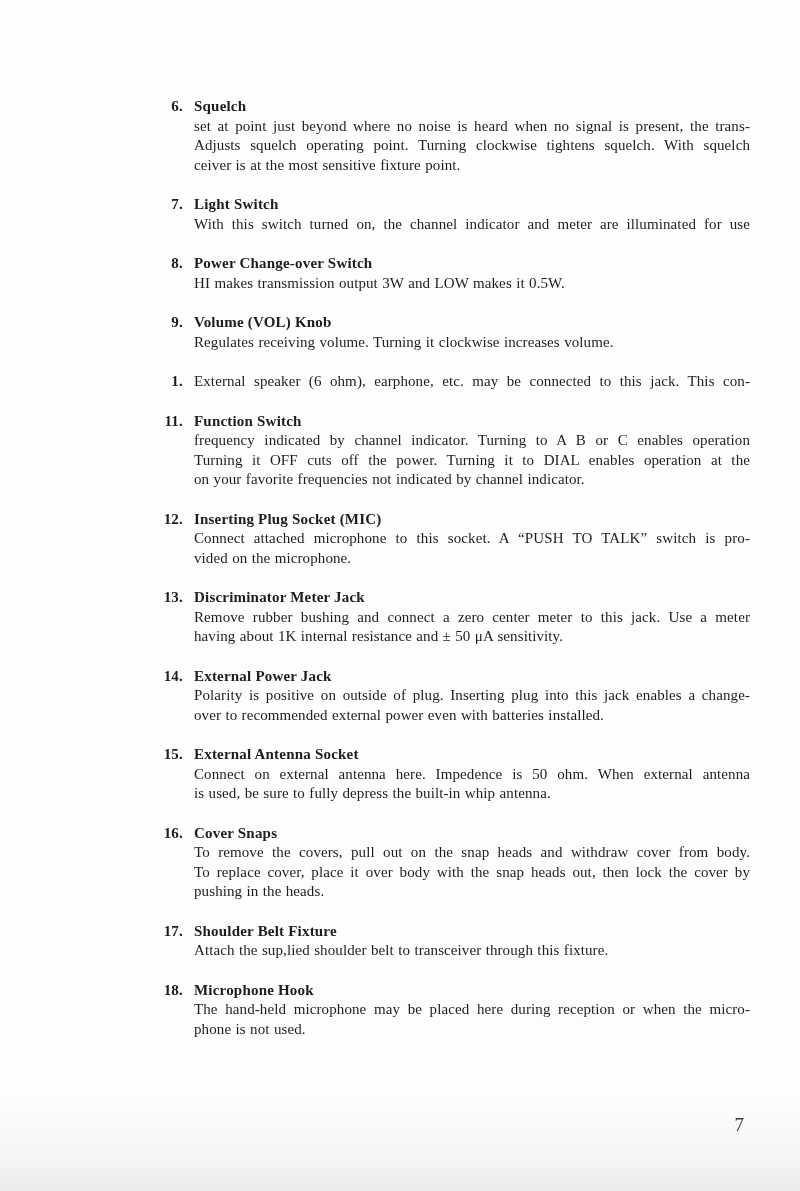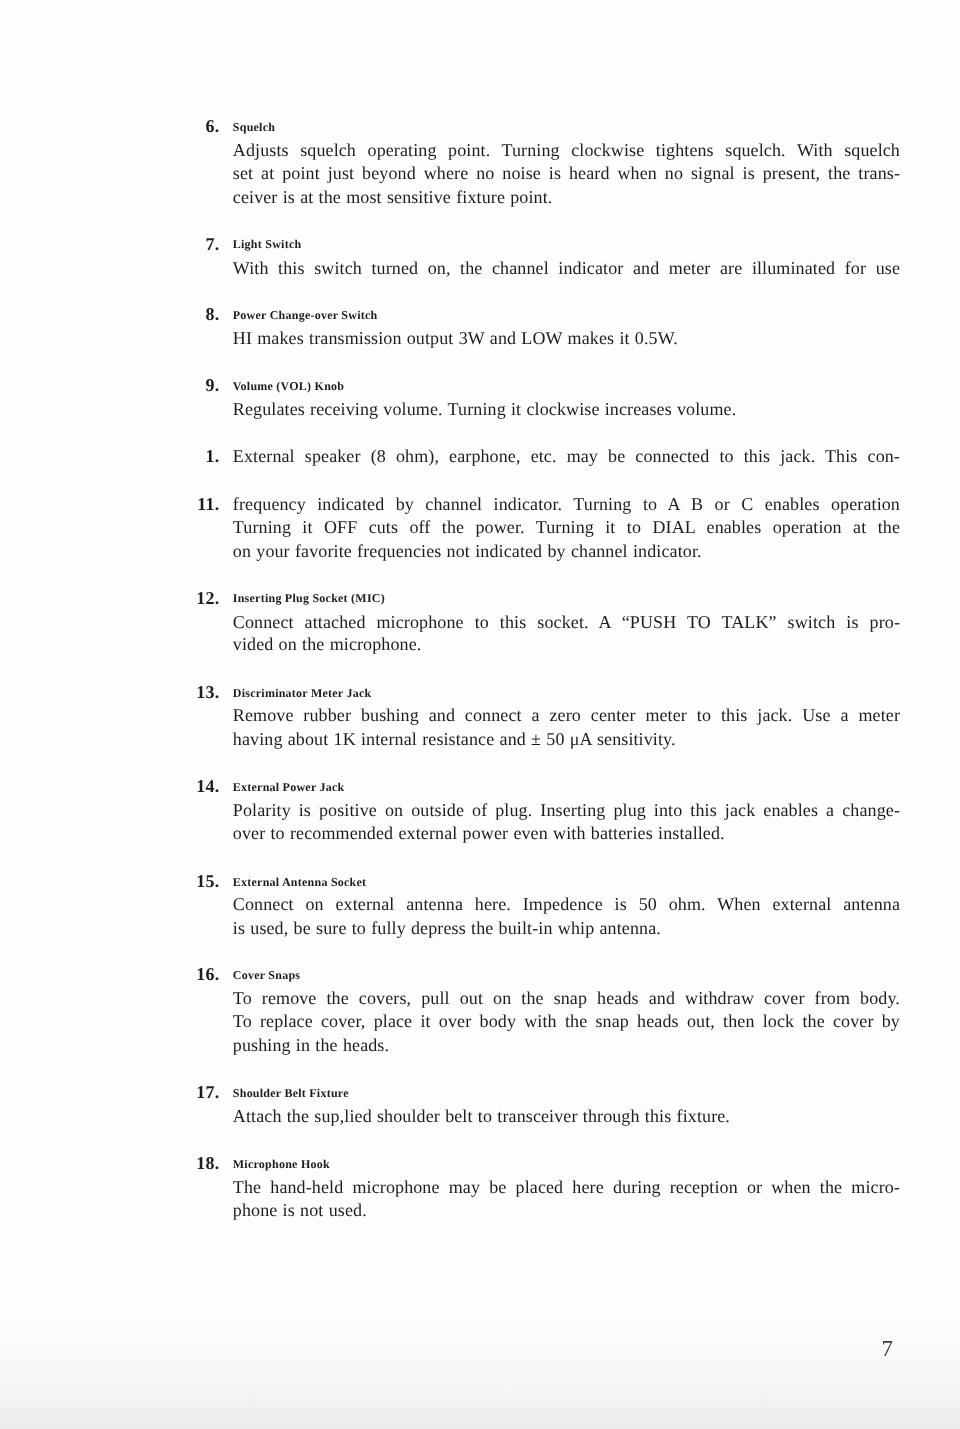--- a/index.html
+++ b/index.html
@@ -35,21 +35,21 @@
     font-size: 15px;
     line-height: 19.5px;
     letter-spacing: 0.2px;
   }
   .content {
     margin-left: 11px;
     width: 556px;
   }
   .title {
     font-weight: bold;
-    font-size: 10px;
+    font-size: 15px;
     line-height: 19.5px;
     letter-spacing: 0.2px;
   }
   .line {
     font-size: 15px;
     line-height: 19.5px;
     max-height: 19.5px;
     overflow: hidden;
     letter-spacing: 0.1px;
     word-spacing: 0.5px;
@@ -70,22 +70,22 @@
 </head>
 <body>
 
 <div class="sheet">
   <div class="items">
   <div class="item">
     <div class="num">6.</div>
     <div class="content">
       <div class="title">Squelch</div>
       <div class="body">
+            <div class="line jl">set at point just beyond where no noise is heard when no signal is present, the trans-</div>
             <div class="line jl">Adjusts squelch operating point.  Turning clockwise tightens squelch.  With squelch</div>
-            <div class="line jl">set at point just beyond where no noise is heard when no signal is present, the trans-</div>
             <div class="line">ceiver is at the most sensitive fixture point.</div>
           </div>
     </div>
   </div>
 
   <div class="item">
     <div class="num">7.</div>
     <div class="content">
       <div class="title">Light Switch</div>
       <div class="body">
@@ -111,28 +111,29 @@
       <div class="body">
             <div class="line">Regulates receiving volume.  Turning it clockwise increases volume.</div>
           </div>
     </div>
   </div>
 
   <div class="item">
     <div class="num">1.</div>
     <div class="content">
       <div class="body">
-            <div class="line jl">External speaker (8 ohm), earphone, etc. may be connected to this jack.  This con-</div>
+            <div class="line jl">External speaker (6 ohm), earphone, etc. may be connected to this jack.  This con-</div>
           </div>
     </div>
   </div>
 
   <div class="item">
     <div class="num">11.</div>
     <div class="content">
+      <div class="title">Function Switch</div>
       <div class="body">
             <div class="line jl">frequency indicated by channel indicator. Turning to A B or C enables operation</div>
             <div class="line jl">Turning it OFF cuts off the power.  Turning it to DIAL enables operation at the</div>
             <div class="line">on your favorite frequencies not indicated by channel indicator.</div>
           </div>
     </div>
   </div>
 
   <div class="item">
     <div class="num">12.</div>

